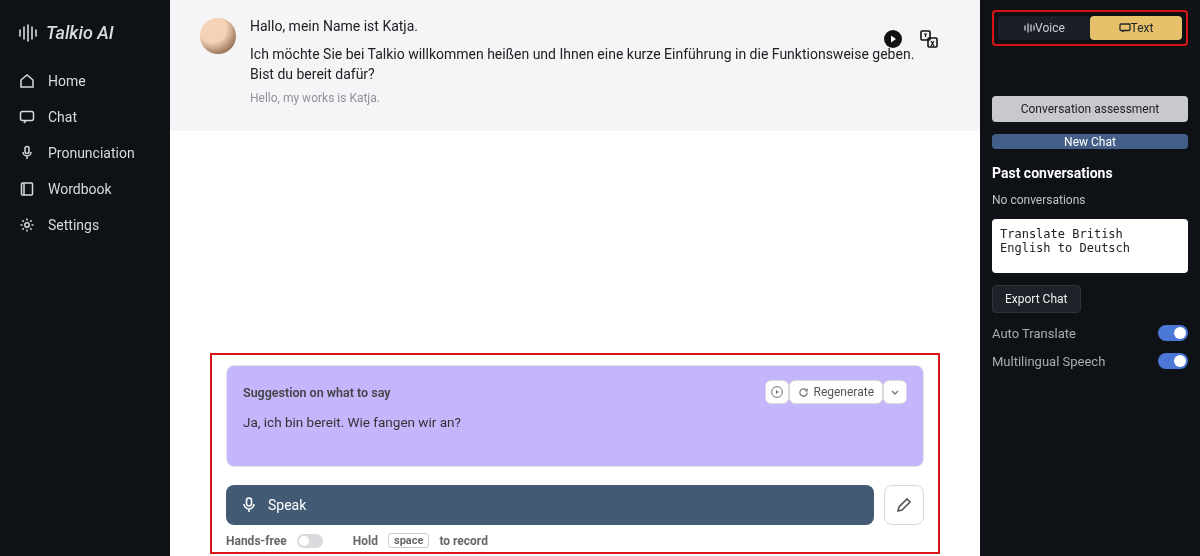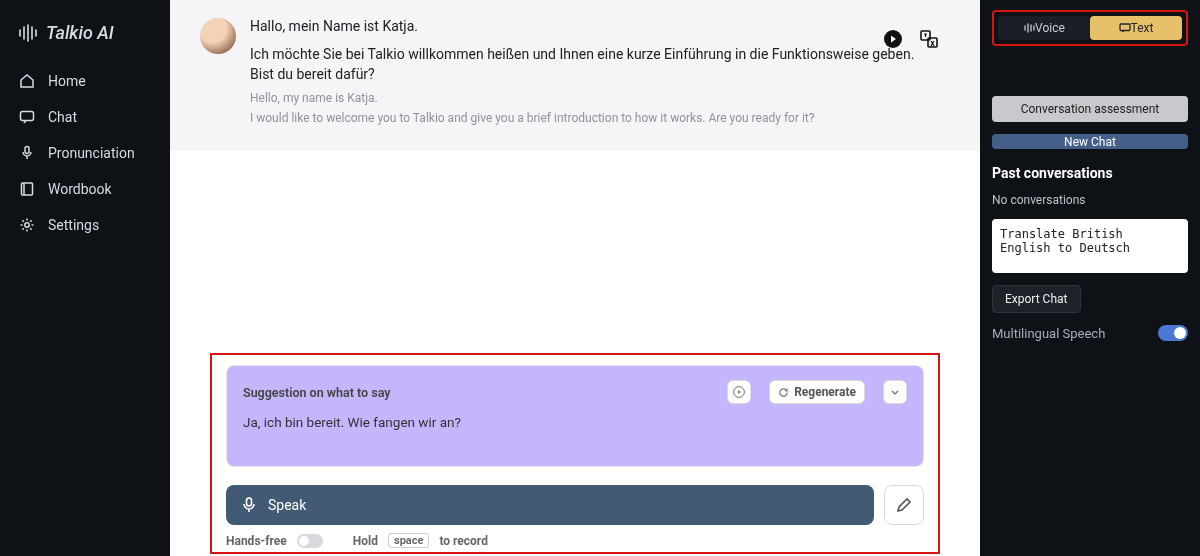--- a/index.html
+++ b/index.html
@@ -108,21 +108,21 @@
     padding: 14px 16px 36px;
     position: relative;
   }
   .sugg-head {
     display: flex;
     align-items: center;
     justify-content: space-between;
     margin-bottom: 10px;
   }
   .sugg-title { font-size: 12.5px; font-weight: 600; color: #444; }
-  .sugg-controls { display: flex; gap: 18px; align-items:center;font-weight:bold; }
+  .sugg-controls { display: flex; gap: 0; align-items:center; }
   .mini-btn {
     border: 1px solid #d9d9de;
     background: #fff;
     border-radius: 6px;
     height: 24px;
     display:flex; align-items:center; justify-content:center;
     font-size: 12px;
     padding: 0 8px;
     cursor:pointer;
     gap:5px;
@@ -349,22 +349,21 @@
     </div>
   </nav>
 </aside>
 
 <main class="main">
   <div class="msg-block">
     <div class="avatar"></div>
     <div class="msg-body">
       <div class="msg-line1">Hallo, mein Name ist Katja.</div>
       <div class="msg-line2">Ich möchte Sie bei Talkio willkommen heißen und Ihnen eine kurze Einführung in die Funktionsweise geben. Bist du bereit dafür?</div>
-      <div class="msg-trans">Hello, my name is Katja.</div>
-      <div class="msg-trans">I would like to welcome you to Talkio and give you a brief introduction to how it works. Are you ready for it?</div>
+      <div class="msg-trans">Hello, my works is Katja.</div>
     </div>
     <div class="msg-actions">
       <span class="circ">
         <svg width="20" height="20" viewBox="0 0 20 20">
             <circle cx="10" cy="10" r="9" fill="#111"></circle>
             <path d="M8 6.5v7l5-3.5z" fill="#fff"></path>
           </svg>
       </span>
       <span class="circ">
         <svg width="20" height="20" viewBox="0 0 20 20" fill="none" stroke="#111" stroke-width="1.6">
@@ -472,16 +471,20 @@
   <div class="panel-heading">Past conversations</div>
   <div class="panel-sub">No conversations</div>
 
   <textarea class="panel-textarea" style="">Translate British English to Deutsch</textarea>
 
   <div class="btn-dark">
     <span>Export Chat</span>
   </div>
 
   <div class="toggle-row">
+    <span>Auto Translate</span>
+    <span class="toggle-lg"></span>
+  </div>
+  <div class="toggle-row">
     <span>Multilingual Speech</span>
     <span class="toggle-lg"></span>
   </div>
 </aside>
 
 </body></html>

